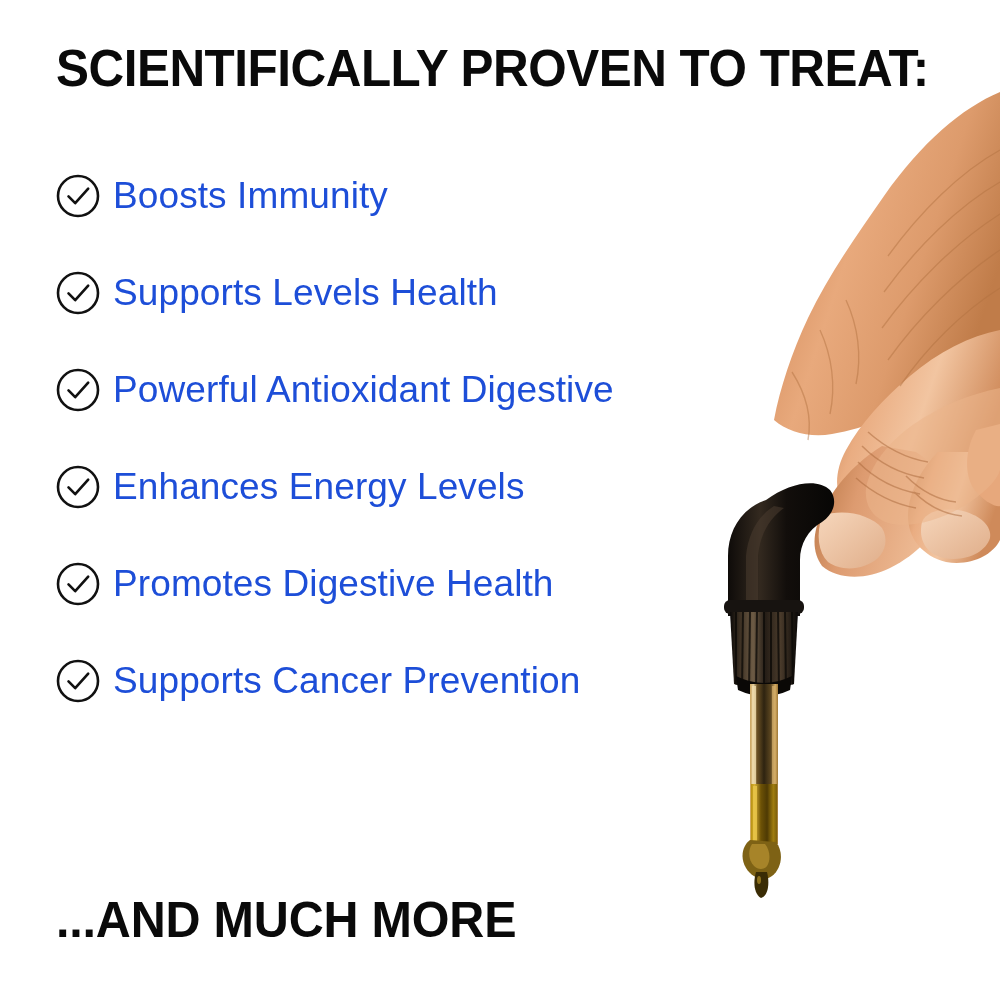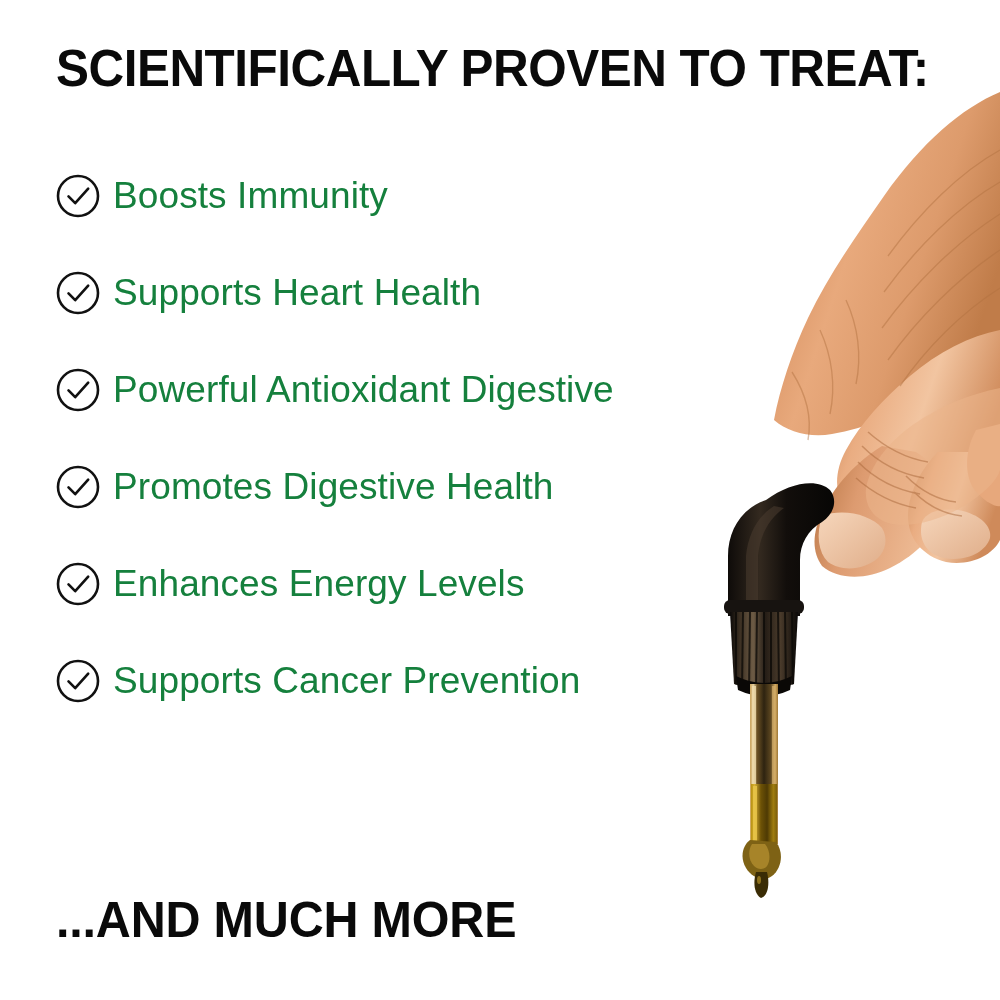--- a/index.html
+++ b/index.html
@@ -71,21 +71,21 @@
     width: 44px;
     height: 44px;
     display: block;
   }
   .benefit-label {
     margin-left: 13px;
     font-family: "Liberation Sans", sans-serif;
     font-weight: 400;
     font-size: 37px;
     line-height: 44px;
-    color: #15803d;
+    color: #1d4ed8;
     letter-spacing: 0.1px;
     white-space: nowrap;
   }
 
   
   .product-art {
     position: absolute;
     right: 0;
     top: 0;
     width: 330px;
@@ -117,52 +117,52 @@
       <span class="benefit-label">Boosts Immunity</span>
     </li>
 
     <li class="benefit-row">
       <span class="check-icon">
         <svg viewBox="0 0 44 44" xmlns="http://www.w3.org/2000/svg">
           <circle cx="22" cy="22" r="20" fill="none" stroke="#111111" stroke-width="2.6"></circle>
           <path d="M12.5 22.4 L19.2 29.2 L32.2 14.6" fill="none" stroke="#111111" stroke-width="2.6" stroke-linecap="round" stroke-linejoin="round"></path>
         </svg>
       </span>
-      <span class="benefit-label">Supports Heart Health</span>
+      <span class="benefit-label">Supports Levels Health</span>
     </li>
 
     <li class="benefit-row">
       <span class="check-icon">
         <svg viewBox="0 0 44 44" xmlns="http://www.w3.org/2000/svg">
           <circle cx="22" cy="22" r="20" fill="none" stroke="#111111" stroke-width="2.6"></circle>
           <path d="M12.5 22.4 L19.2 29.2 L32.2 14.6" fill="none" stroke="#111111" stroke-width="2.6" stroke-linecap="round" stroke-linejoin="round"></path>
         </svg>
       </span>
       <span class="benefit-label">Powerful Antioxidant Digestive</span>
     </li>
 
 
     <li class="benefit-row">
       <span class="check-icon">
         <svg viewBox="0 0 44 44" xmlns="http://www.w3.org/2000/svg">
           <circle cx="22" cy="22" r="20" fill="none" stroke="#111111" stroke-width="2.6"></circle>
           <path d="M12.5 22.4 L19.2 29.2 L32.2 14.6" fill="none" stroke="#111111" stroke-width="2.6" stroke-linecap="round" stroke-linejoin="round"></path>
         </svg>
       </span>
+      <span class="benefit-label">Enhances Energy Levels</span>
+    </li>
+
+    <li class="benefit-row">
+      <span class="check-icon">
+        <svg viewBox="0 0 44 44" xmlns="http://www.w3.org/2000/svg">
+          <circle cx="22" cy="22" r="20" fill="none" stroke="#111111" stroke-width="2.6"></circle>
+          <path d="M12.5 22.4 L19.2 29.2 L32.2 14.6" fill="none" stroke="#111111" stroke-width="2.6" stroke-linecap="round" stroke-linejoin="round"></path>
+        </svg>
+      </span>
       <span class="benefit-label">Promotes Digestive Health</span>
-    </li>
-
-    <li class="benefit-row">
-      <span class="check-icon">
-        <svg viewBox="0 0 44 44" xmlns="http://www.w3.org/2000/svg">
-          <circle cx="22" cy="22" r="20" fill="none" stroke="#111111" stroke-width="2.6"></circle>
-          <path d="M12.5 22.4 L19.2 29.2 L32.2 14.6" fill="none" stroke="#111111" stroke-width="2.6" stroke-linecap="round" stroke-linejoin="round"></path>
-        </svg>
-      </span>
-      <span class="benefit-label">Enhances Energy Levels</span>
     </li>
 
     <li class="benefit-row">
       <span class="check-icon">
         <svg viewBox="0 0 44 44" xmlns="http://www.w3.org/2000/svg">
           <circle cx="22" cy="22" r="20" fill="none" stroke="#111111" stroke-width="2.6"></circle>
           <path d="M12.5 22.4 L19.2 29.2 L32.2 14.6" fill="none" stroke="#111111" stroke-width="2.6" stroke-linecap="round" stroke-linejoin="round"></path>
         </svg>
       </span>
       <span class="benefit-label">Supports Cancer Prevention</span>

